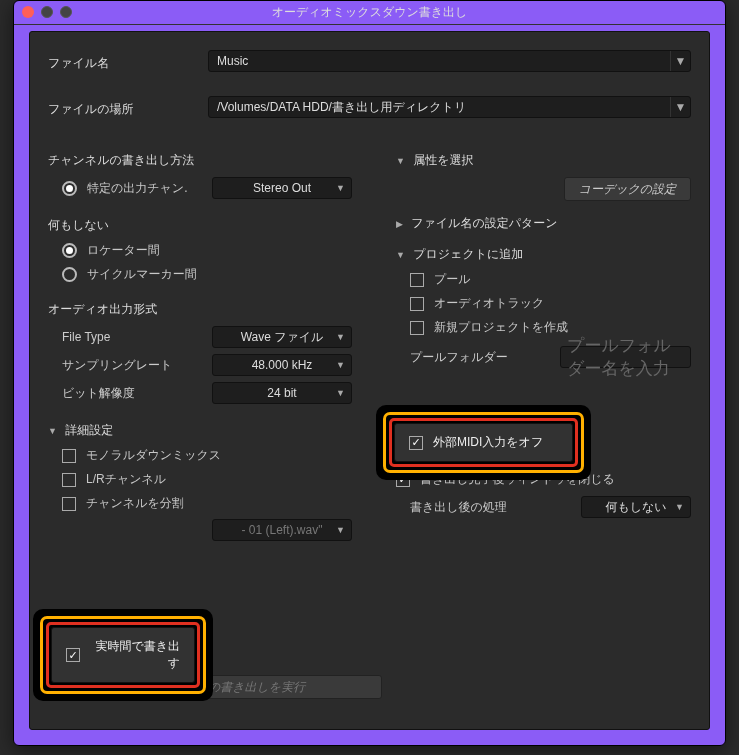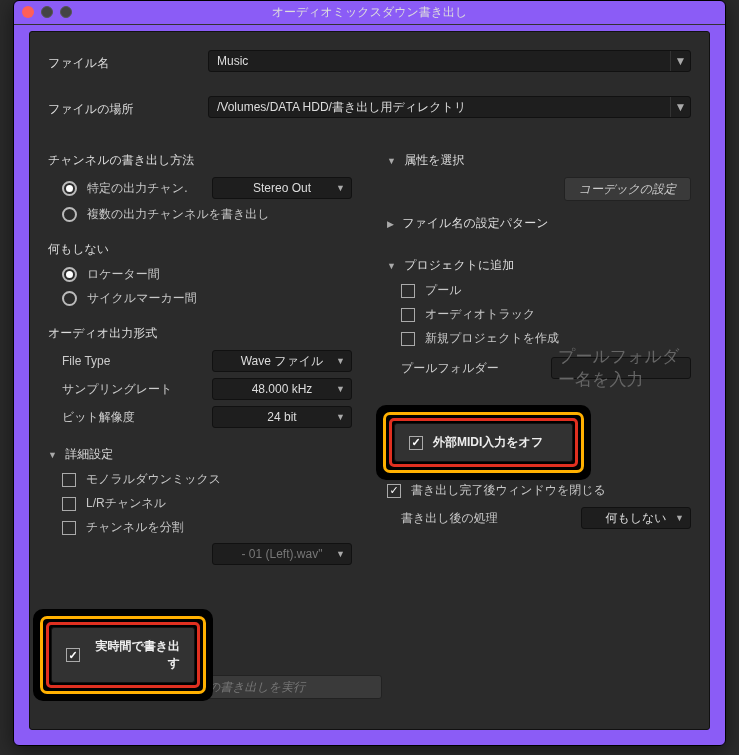--- a/index.html
+++ b/index.html
@@ -62,21 +62,21 @@
   }
   .field .drop {
     position: absolute; right: 0; top: 0; bottom: 0;
     width: 20px;
     border-left: 1px solid #333;
     display: flex; align-items: center; justify-content: center;
     color: #aaa;
   }
   .columns {
     display: flex;
-    gap: 35px;
+    gap: 44px;
     margin-top: 18px;
   }
   .col { flex: 1; }
   .section-title {
     color: #ddd;
     margin: 10px 0 8px 0;
     font-size: 12px;
   }
   .section-title.collapsible::before {
     content: "▼"; font-size: 9px; margin-right: 5px; color: #aaa;
@@ -154,21 +154,20 @@
     color: #666;
     font-size: 17px;
   }
   .highlight {
     position: relative;
     border: 3px solid #000;
     border-radius: 10px;
     padding: 4px;
     background: #000;
     display: inline-block;
-    font-weight: bold;
   }
   .highlight .h-yellow {
     border: 3px solid #ffb000;
     border-radius: 7px;
     padding: 3px;
   }
   .highlight .h-red {
     border: 3px solid #e03020;
     border-radius: 5px;
     padding: 2px;
@@ -226,24 +225,20 @@
         <div class="section-title">チャンネルの書き出し方法</div>
         <div class="indent">
           <div class="radio-row">
             <div class="radio selected"></div>
             <span>特定の出力チャン.</span>
             <div class="small-select">
               <span>Stereo Out</span>
               <span class="tri">▼</span>
             </div>
           </div>
-          <div class="radio-row">
-            <div class="radio"></div>
-            <span>複数の出力チャンネルを書き出し</span>
-          </div>
         </div>
 
         <div class="section-title" style="margin-top:18px">何もしない</div>
         <div class="indent">
           <div class="radio-row">
             <div class="radio selected"></div>
             <span>ロケーター間</span>
           </div>
           <div class="radio-row">
             <div class="radio"></div>
@@ -309,21 +304,21 @@
         <div style="text-align:right; margin:4px 0 14px 0;">
           <div class="btn">
             <span>コーデックの設定</span>
           </div>
         </div>
 
         <div class="section-title collapsed">
           <span>ファイル名の設定パターン</span>
         </div>
 
-        <div class="section-title collapsible" style="margin-top:25px">
+        <div class="section-title collapsible" style="margin-top:14px">
           <span>プロジェクトに追加</span>
         </div>
         <div class="indent">
           <div class="check-row">
             <div class="checkbox"></div>
             <span>プール</span>
           </div>
           <div class="check-row">
             <div class="checkbox"></div>
             <span>オーディオトラック</span>

